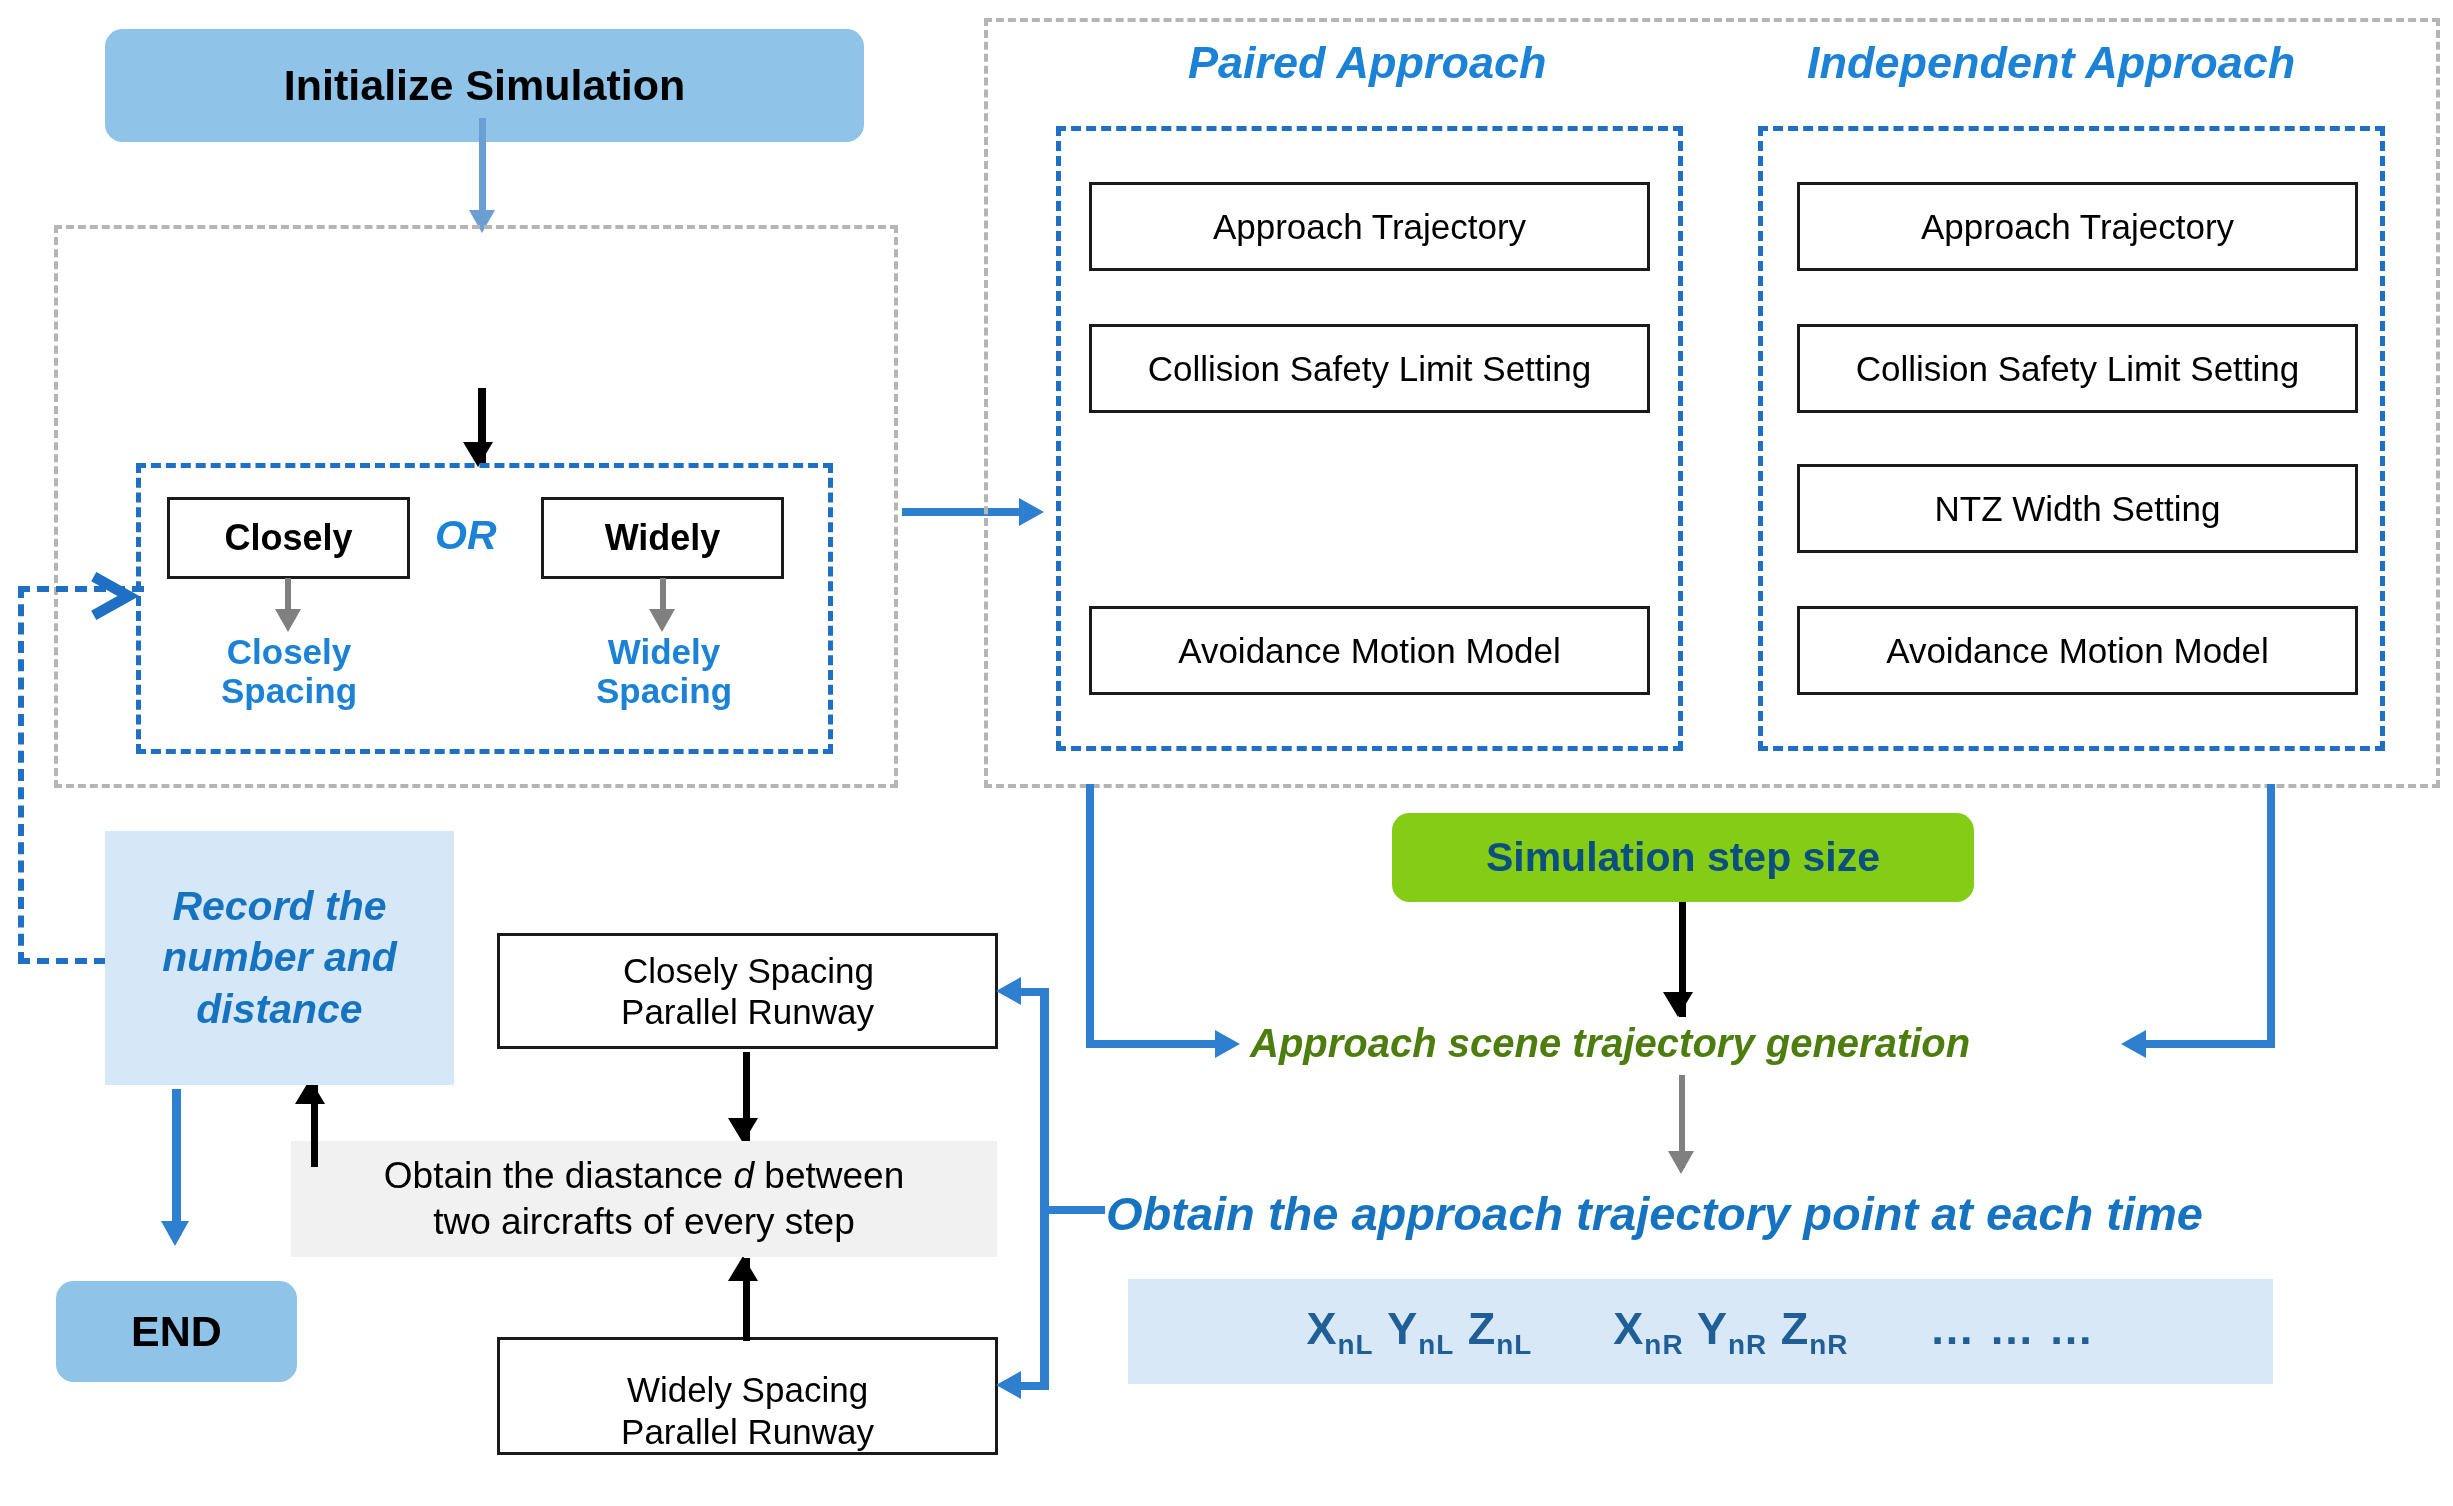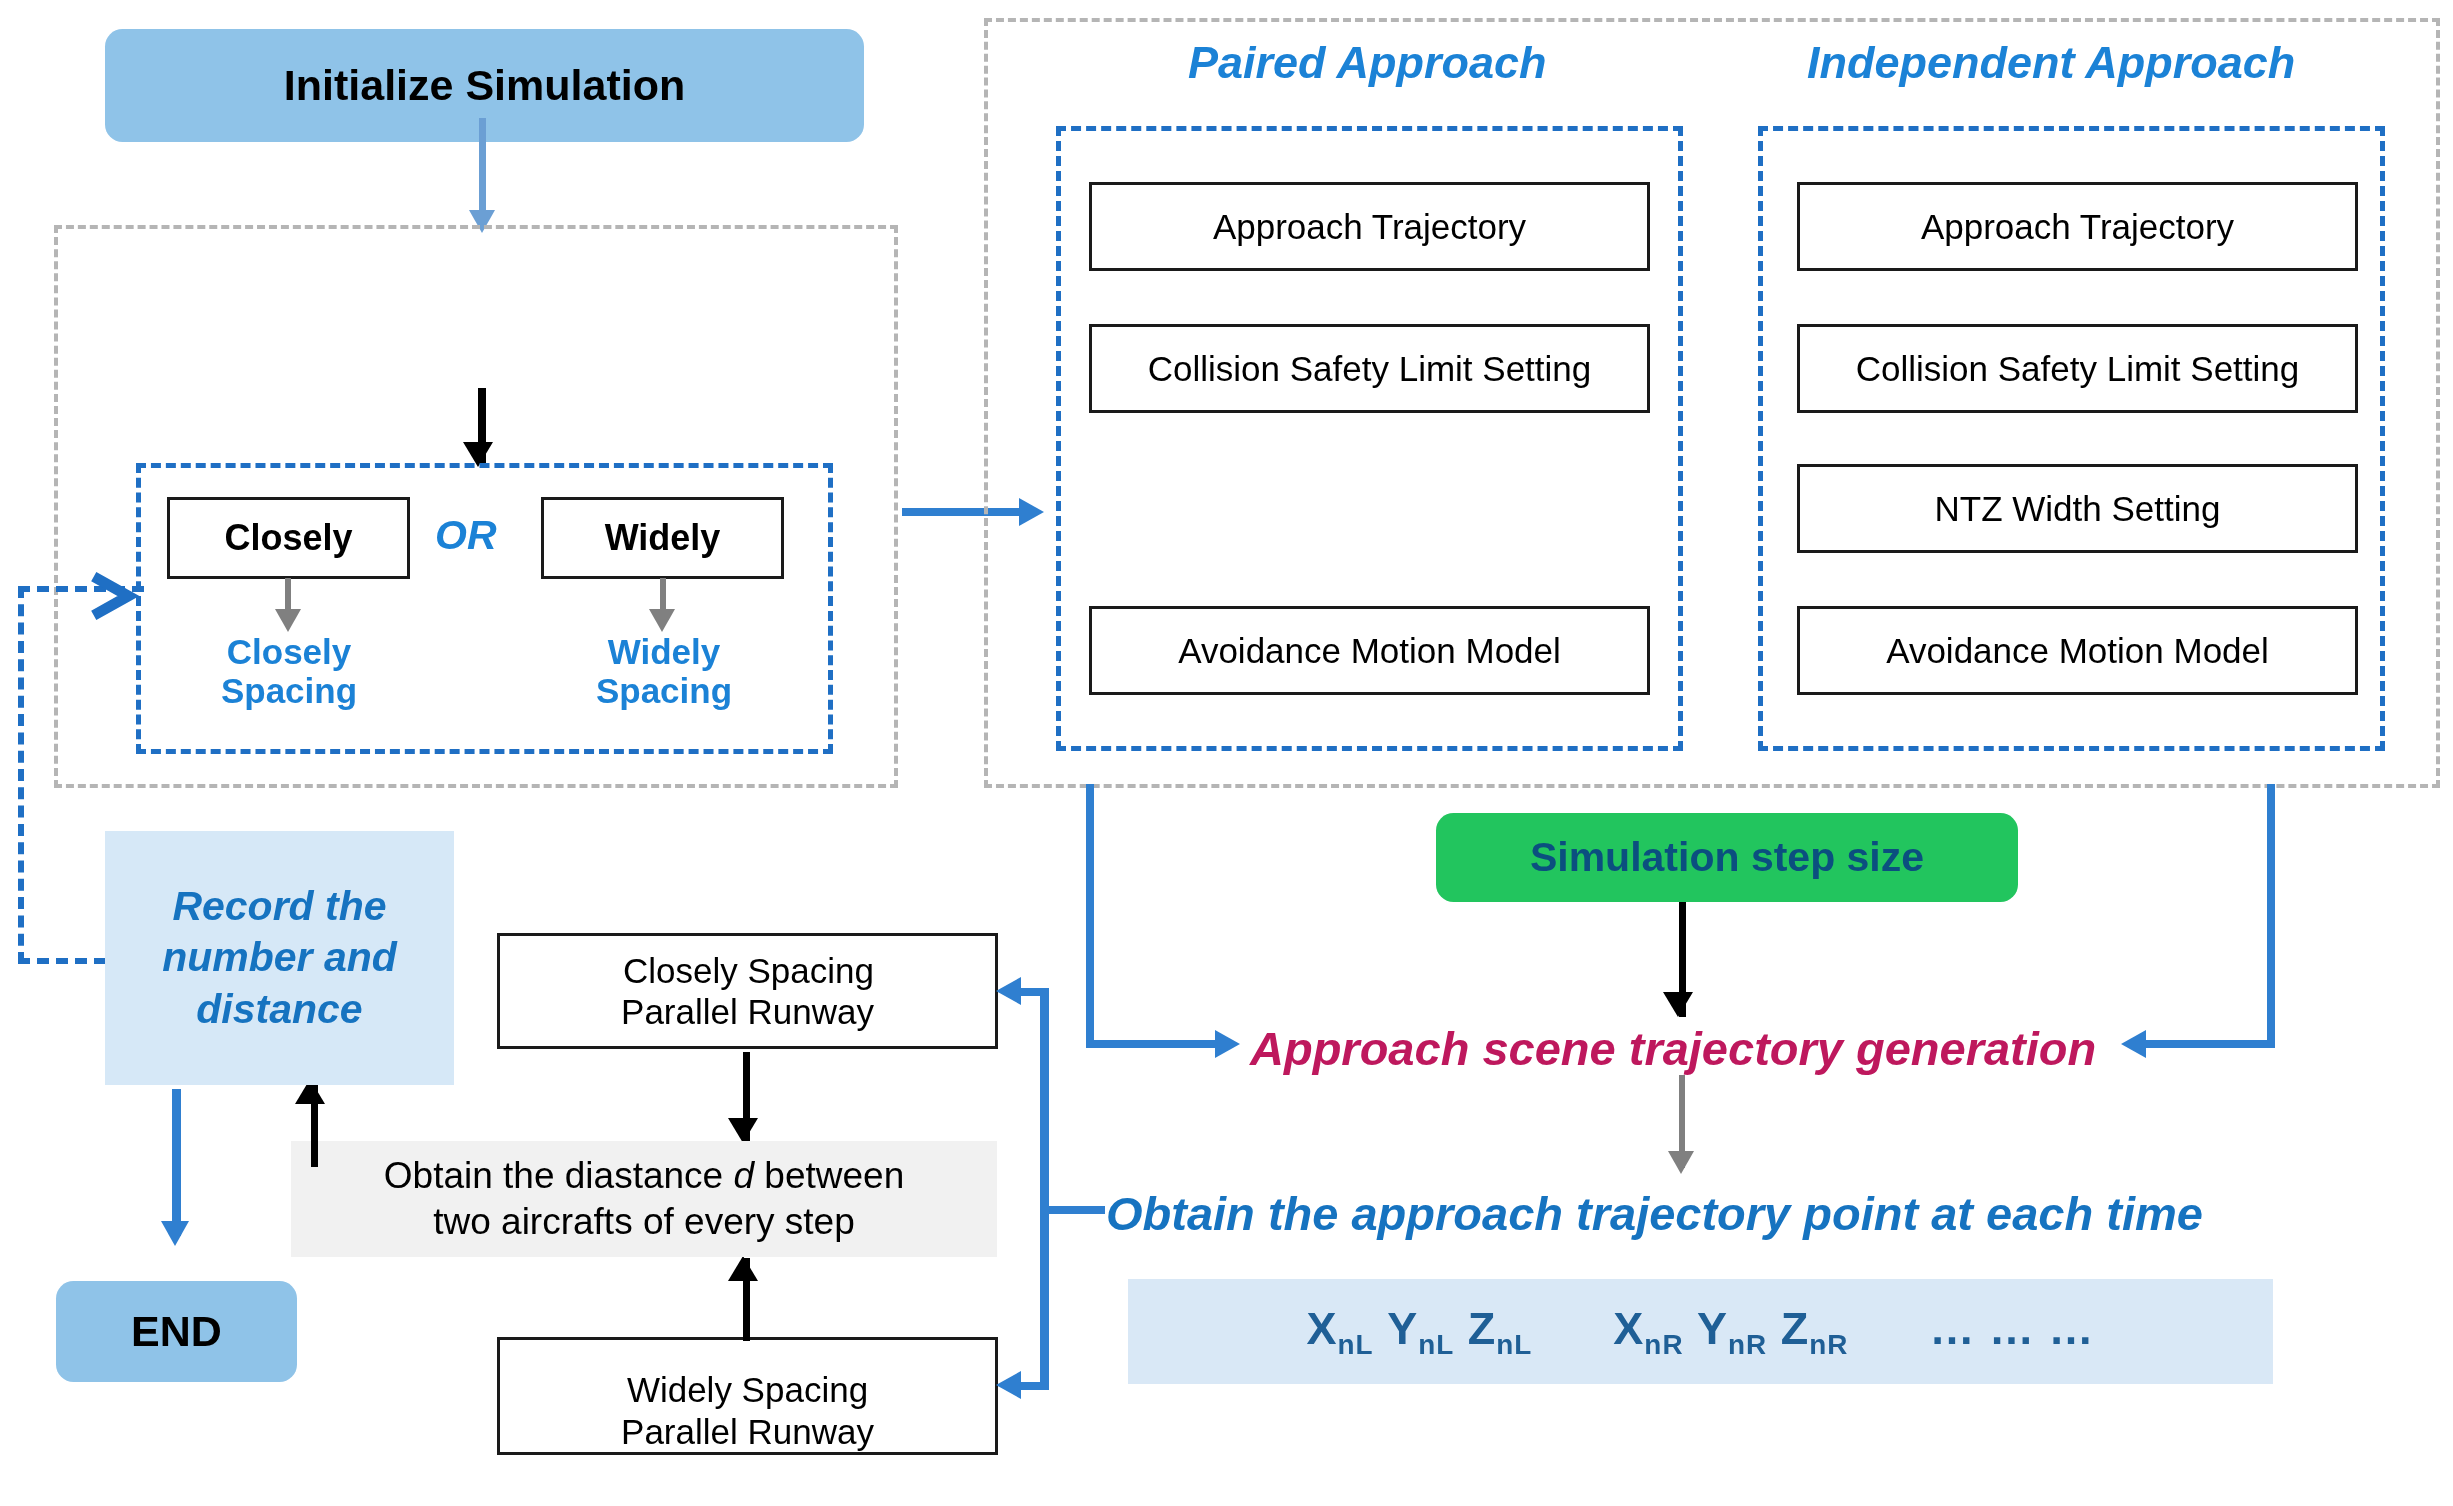--- a/index.html
+++ b/index.html
@@ -12,36 +12,36 @@
   .node{
     position:absolute;box-sizing:border-box;
     display:flex;align-items:center;justify-content:center;
     text-align:center;color:#000;
     font-family:"Liberation Sans", sans-serif;
   }
   .wbox{background:#fff;border:3.9px solid #1a1a1a;font-size:35px;font-weight:400;line-height:1.18;}
   .wbox-b{background:#fff;border:3.9px solid #1a1a1a;font-size:36px;font-weight:700;line-height:1.18;}
 
   .bluepill{background:#8fc3e8;border-radius:17.5px;font-weight:700;font-size:43px;color:#000;}
-  .bluepill-dark{background:#22c55e;border-radius:17.5px;font-weight:700;font-size:41px;color:#0b4f7f;margin-left:44px;}
+  .bluepill-dark{background:#84cc16;border-radius:17.5px;font-weight:700;font-size:41px;color:#0b4f7f;}
 
   .lightbox{background:#d6e8f7;font-weight:700;font-style:italic;color:#1673c0;font-size:41px;line-height:1.25;}
   .greybox{background:#f1f1f1;color:#000;font-size:37px;line-height:1.25;}
   .formulabox{background:#d9e8f6;color:#1f5f96;font-weight:700;font-size:45px;}
 
   
   .dash-grey{border:4.9px dashed #b5b5b5;background:transparent;}
   .dash-blue{border:5.8px dashed #1f6fc4;background:transparent;}
 
   
   .lbl{position:absolute;white-space:nowrap;}
   .hdr-blue{color:#1b82d6;font-weight:700;font-style:italic;font-size:45px;}
   .or-lbl{color:#1b82d6;font-weight:700;font-style:italic;font-size:41px;}
   .spacing-lbl{color:#1b82d6;font-weight:700;font-size:35px;line-height:1.1;text-align:center;}
-  .bold-italic-black{color:#be185d;font-weight:700;font-style:italic;font-size:47px;}
+  .bold-italic-black{color:#4d7c0f;font-weight:700;font-style:italic;font-size:40px;}
   .bold-italic-blue{color:#1673c0;font-weight:700;font-style:italic;font-size:47px;}
 
   
   .ln{position:absolute;background:#000;}
   .ln-blue{position:absolute;background:#2f7fd0;}
   .ln-grey{position:absolute;background:#808080;}
 
   .arrowhead{position:absolute;width:0;height:0;}
   .ah-down-black{border-left:15.5px solid transparent;border-right:15.5px solid transparent;border-top:25px solid #000;}
   .ah-up-black{border-left:15.5px solid transparent;border-right:15.5px solid transparent;border-bottom:25px solid #000;}

